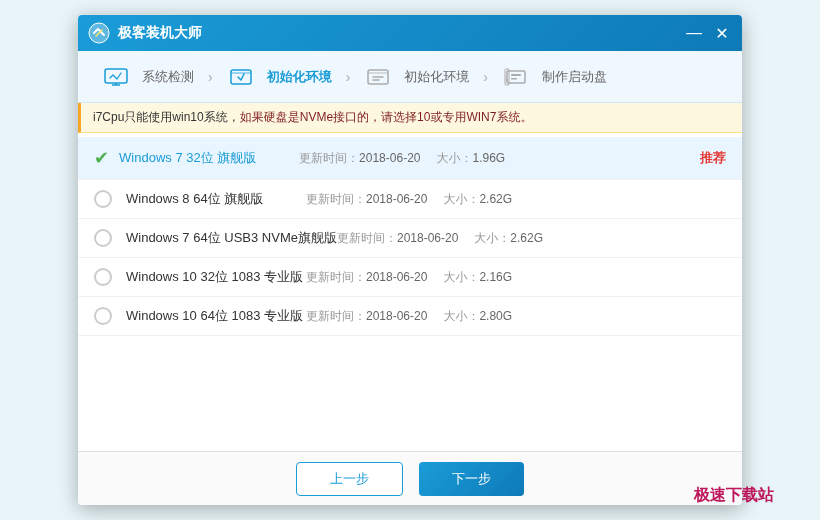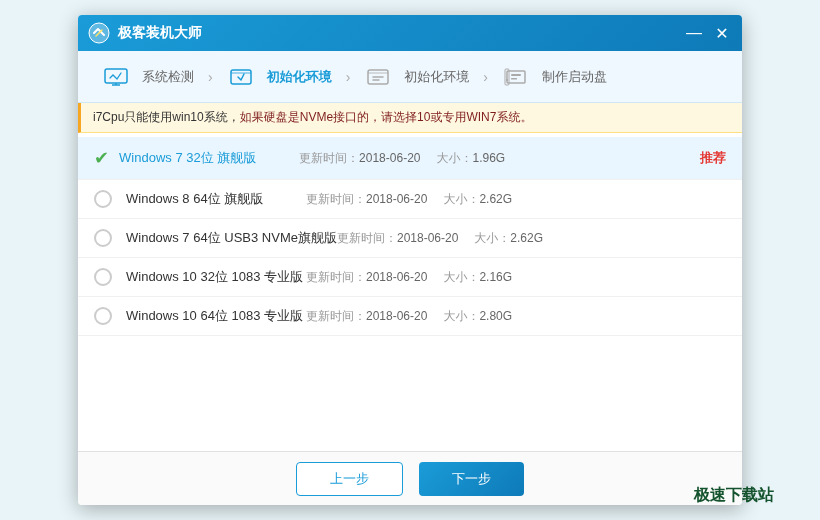--- a/index.html
+++ b/index.html
@@ -181,21 +181,21 @@
       border: 1px solid #1a9cd8;
       color: #1a9cd8;
     }
     .btn-primary {
       background: linear-gradient(135deg, #1a9cd8, #0e7ab8);
       color: #fff;
     }
     .footer-brand {
       font-size: 16px;
       font-weight: bold;
-      color: #14532d;
+      color: #be185d;
       position: absolute;
       right: 46px;
       bottom: 14px;
     }
 
     
     .os-list::-webkit-scrollbar { width: 6px; }
     .os-list::-webkit-scrollbar-track { background: #f0f0f0; }
     .os-list::-webkit-scrollbar-thumb { background: #ccc; border-radius: 3px; }
 

